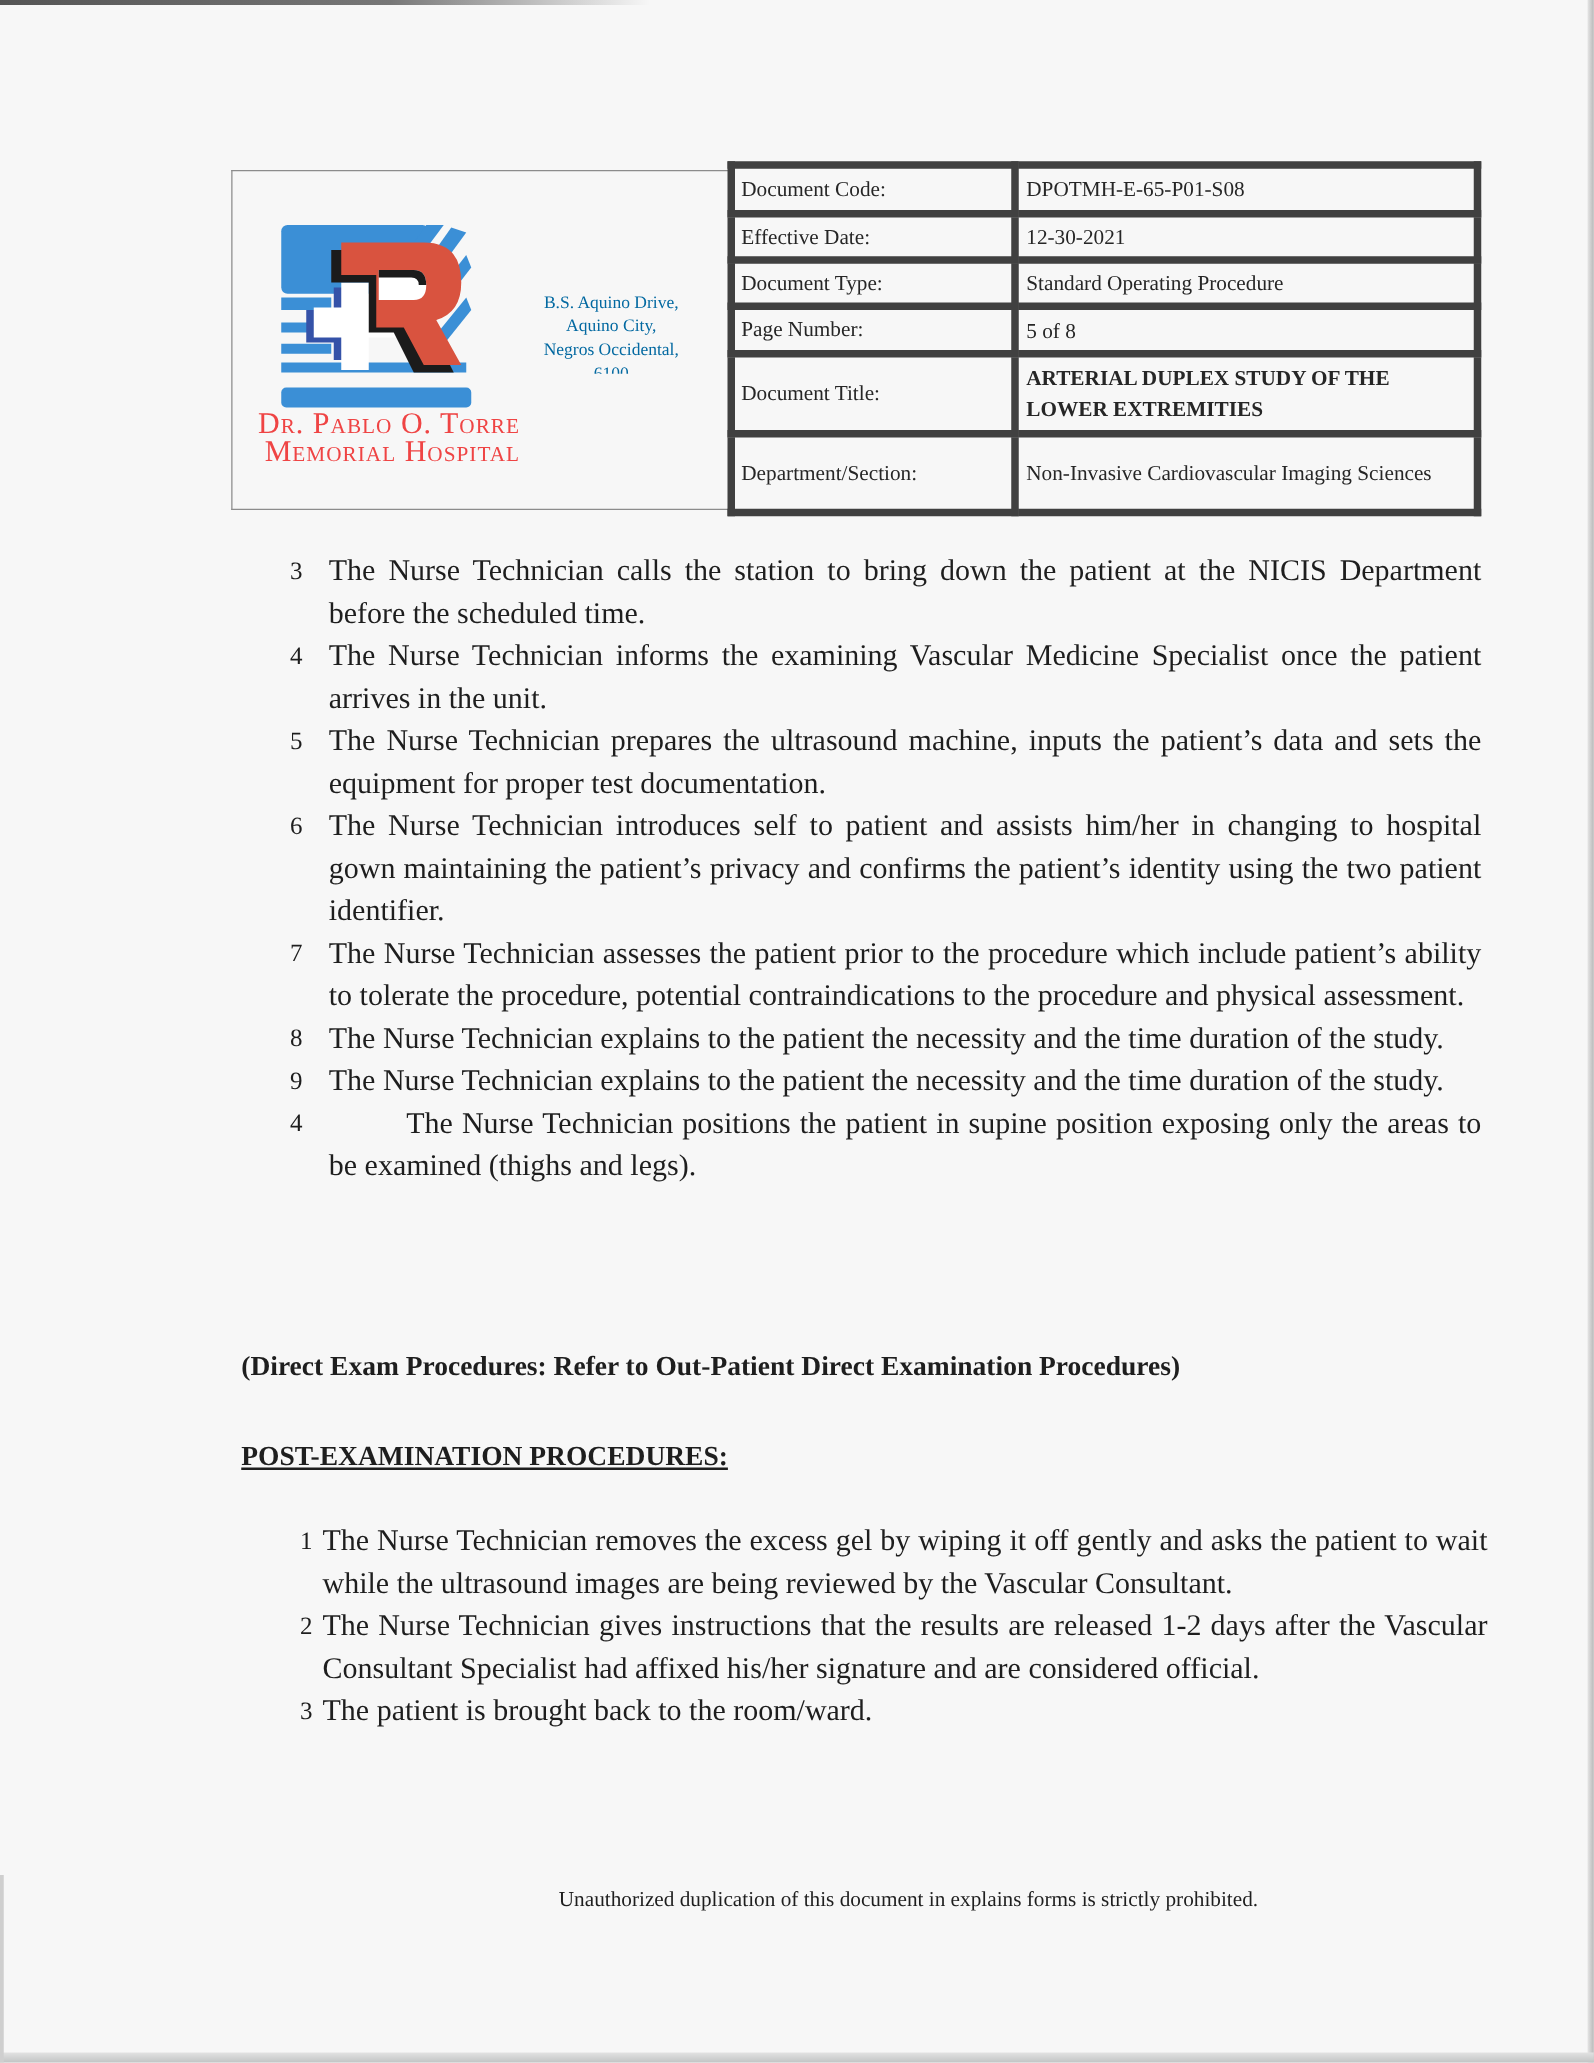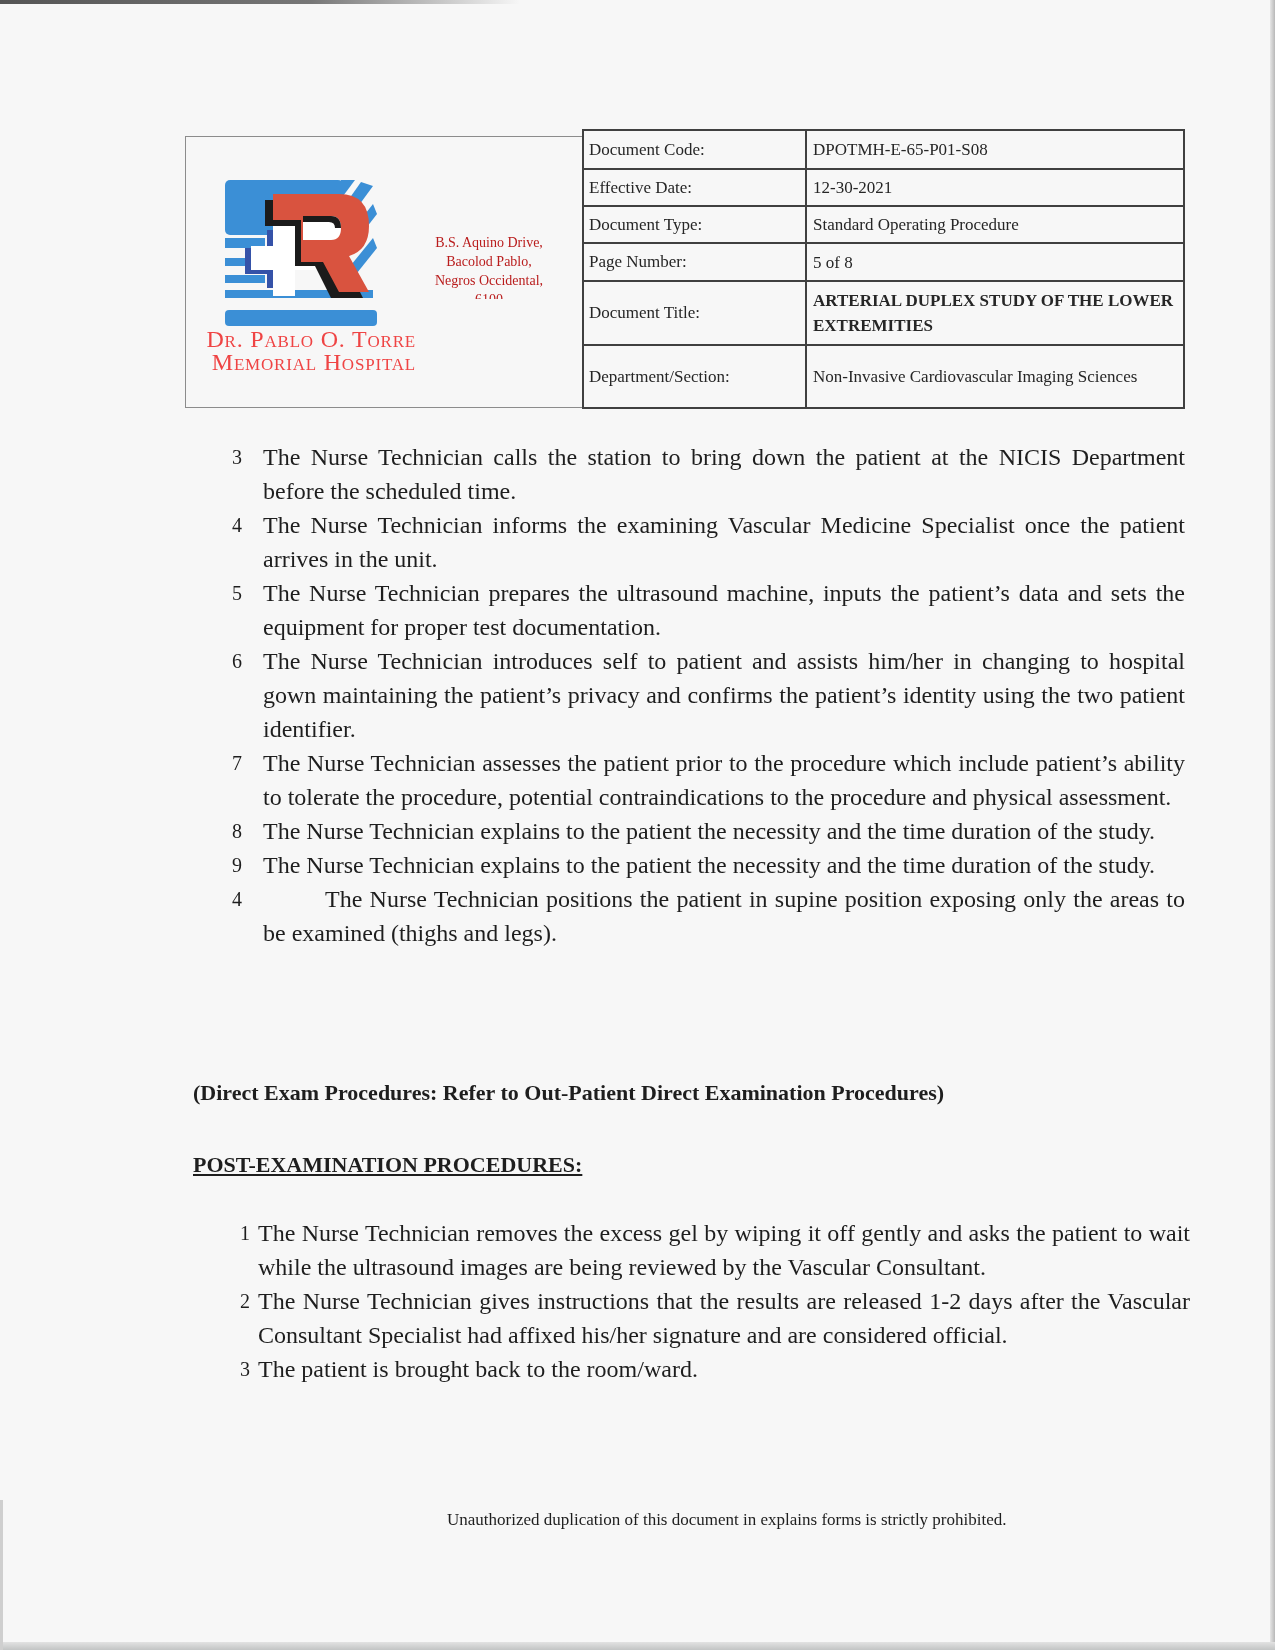--- a/index.html
+++ b/index.html
@@ -35,29 +35,29 @@
       position: absolute; left: 37px; top: 41px; width: 155px; height: 150px;
     }
     .hospital-name {
       position: absolute; left: 5px; top: 191px; width: 225px;
       text-align: right; font-size: 24px; line-height: 23px;
       font-variant: small-caps; letter-spacing: 0.8px; color: #ef4444;
     }
     .address {
       position: absolute; left: 228px; top: 96px; width: 150px; height: 66px;
       overflow: hidden; text-align: center; font-size: 14px; line-height: 19px;
-      color: #b91c1c;
+      color: #0369a1;
     }
     .info-table {
       position: absolute; left: 582px; top: 129px; width: 603px;
       border-collapse: collapse;
       font-size: 17px;
     }
     .info-table td {
-      border: 2px solid #404040; padding: 0 8px; vertical-align: middle;
+      border: 6px solid #404040; padding: 0 8px; vertical-align: middle;
       color: #262626;
     }
     .info-table td.lbl { width: 208px; padding-left: 5px; }
     .info-table td.val { padding-left: 6px; line-height: 25px; }
     .info-table td.val.bold { font-weight: bold; font-size: 17px; }
 
     
     .list { position: absolute; margin: 0; padding: 0; list-style: none; }
     .list li { position: relative; font-size: 24px; line-height: 34px; }
     .list li .num {
@@ -120,21 +120,21 @@
     <path d="M50 16 L116 16 Q146 16 146 48 Q146 72 126 78 L146 114 L116 114 L100 84 L78 84 L78 42 L50 42 Z" fill="#d9533f"></path>
     <path d="M80 38 L108 38 Q118 38 118 50 Q118 62 108 62 L80 62 Z" fill="#ffffff"></path>
     <path d="M80 38 L108 38 Q118 38 118 50 L112 50 Q112 44 106 44 L80 44 Z" fill="#1b1b1b"></path>
   </svg>
   <div class="hospital-name">
     <div>Dr. Pablo O. Torre</div>
     <div>Memorial Hospital</div>
   </div>
   <div class="address">
     <div>B.S. Aquino Drive,</div>
-    <div>Bacolod Pablo,</div>
+    <div>Aquino City,</div>
     <div>Negros Occidental,</div>
     <div>6100</div>
   </div>
 </div>
 
 <table class="info-table">
   <tbody>
       <tr style="height:39px">
     <td class="lbl">Document Code:</td>
     <td class="val">DPOTMH-E-65-P01-S08</td>

